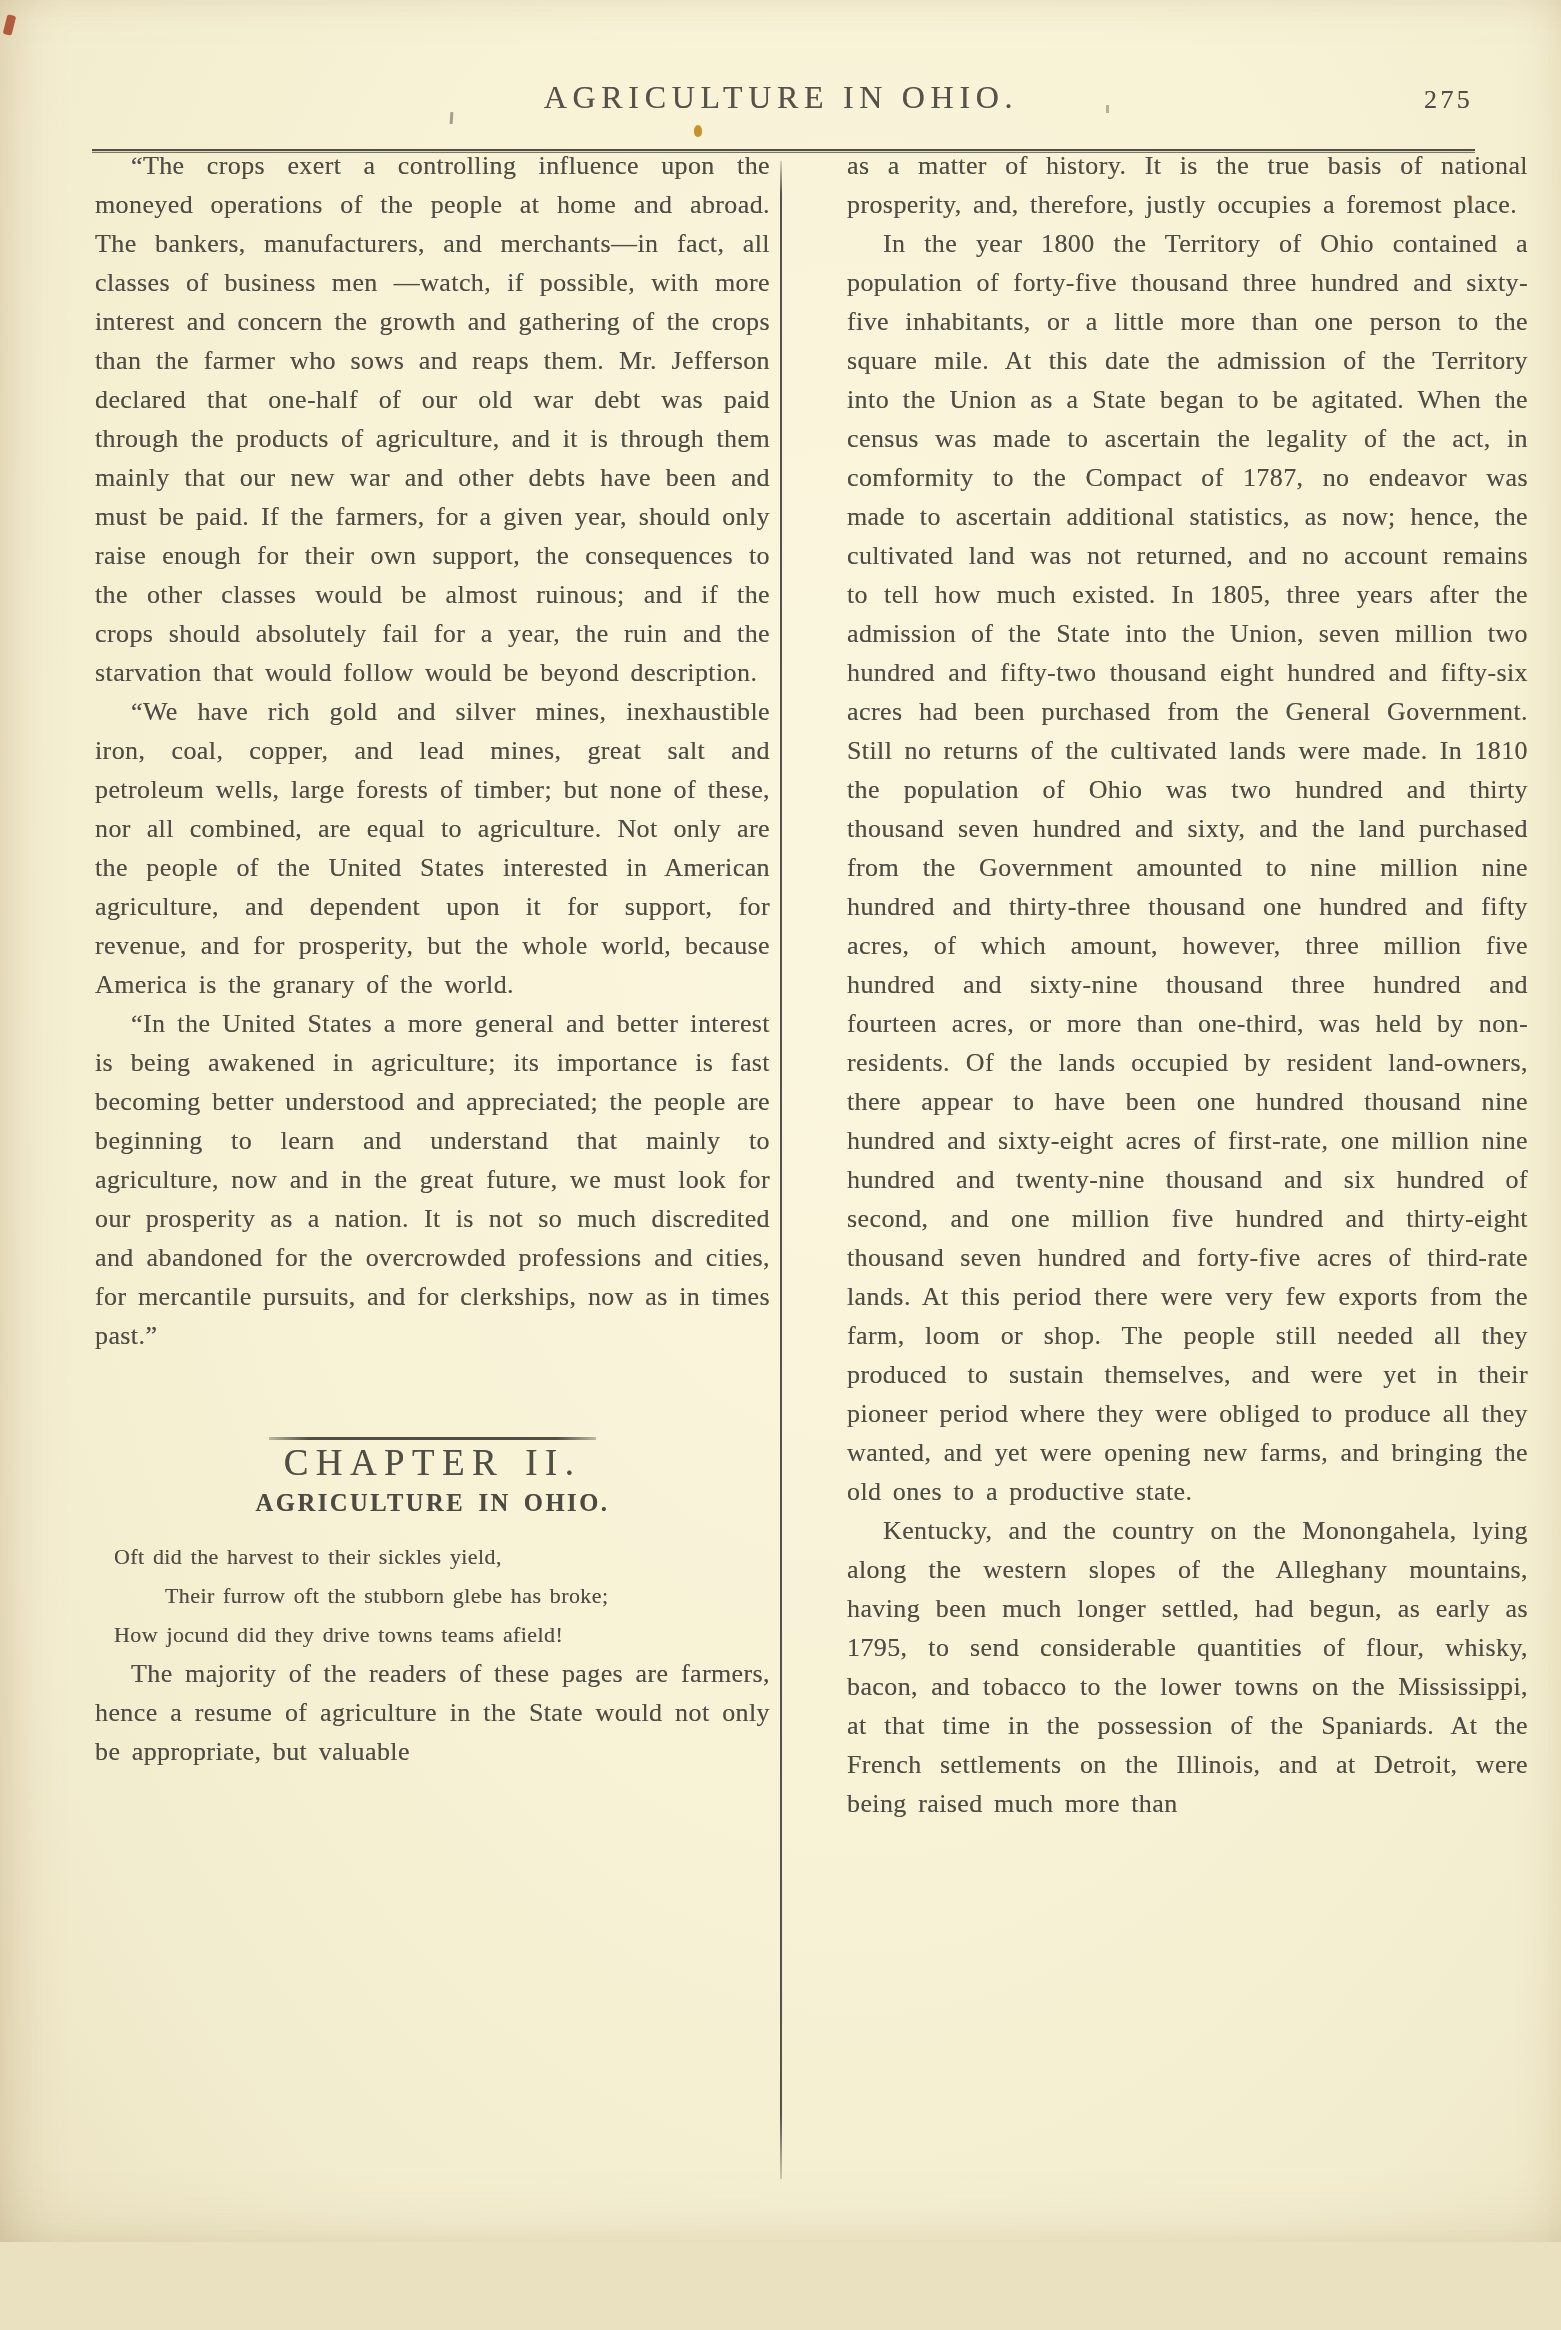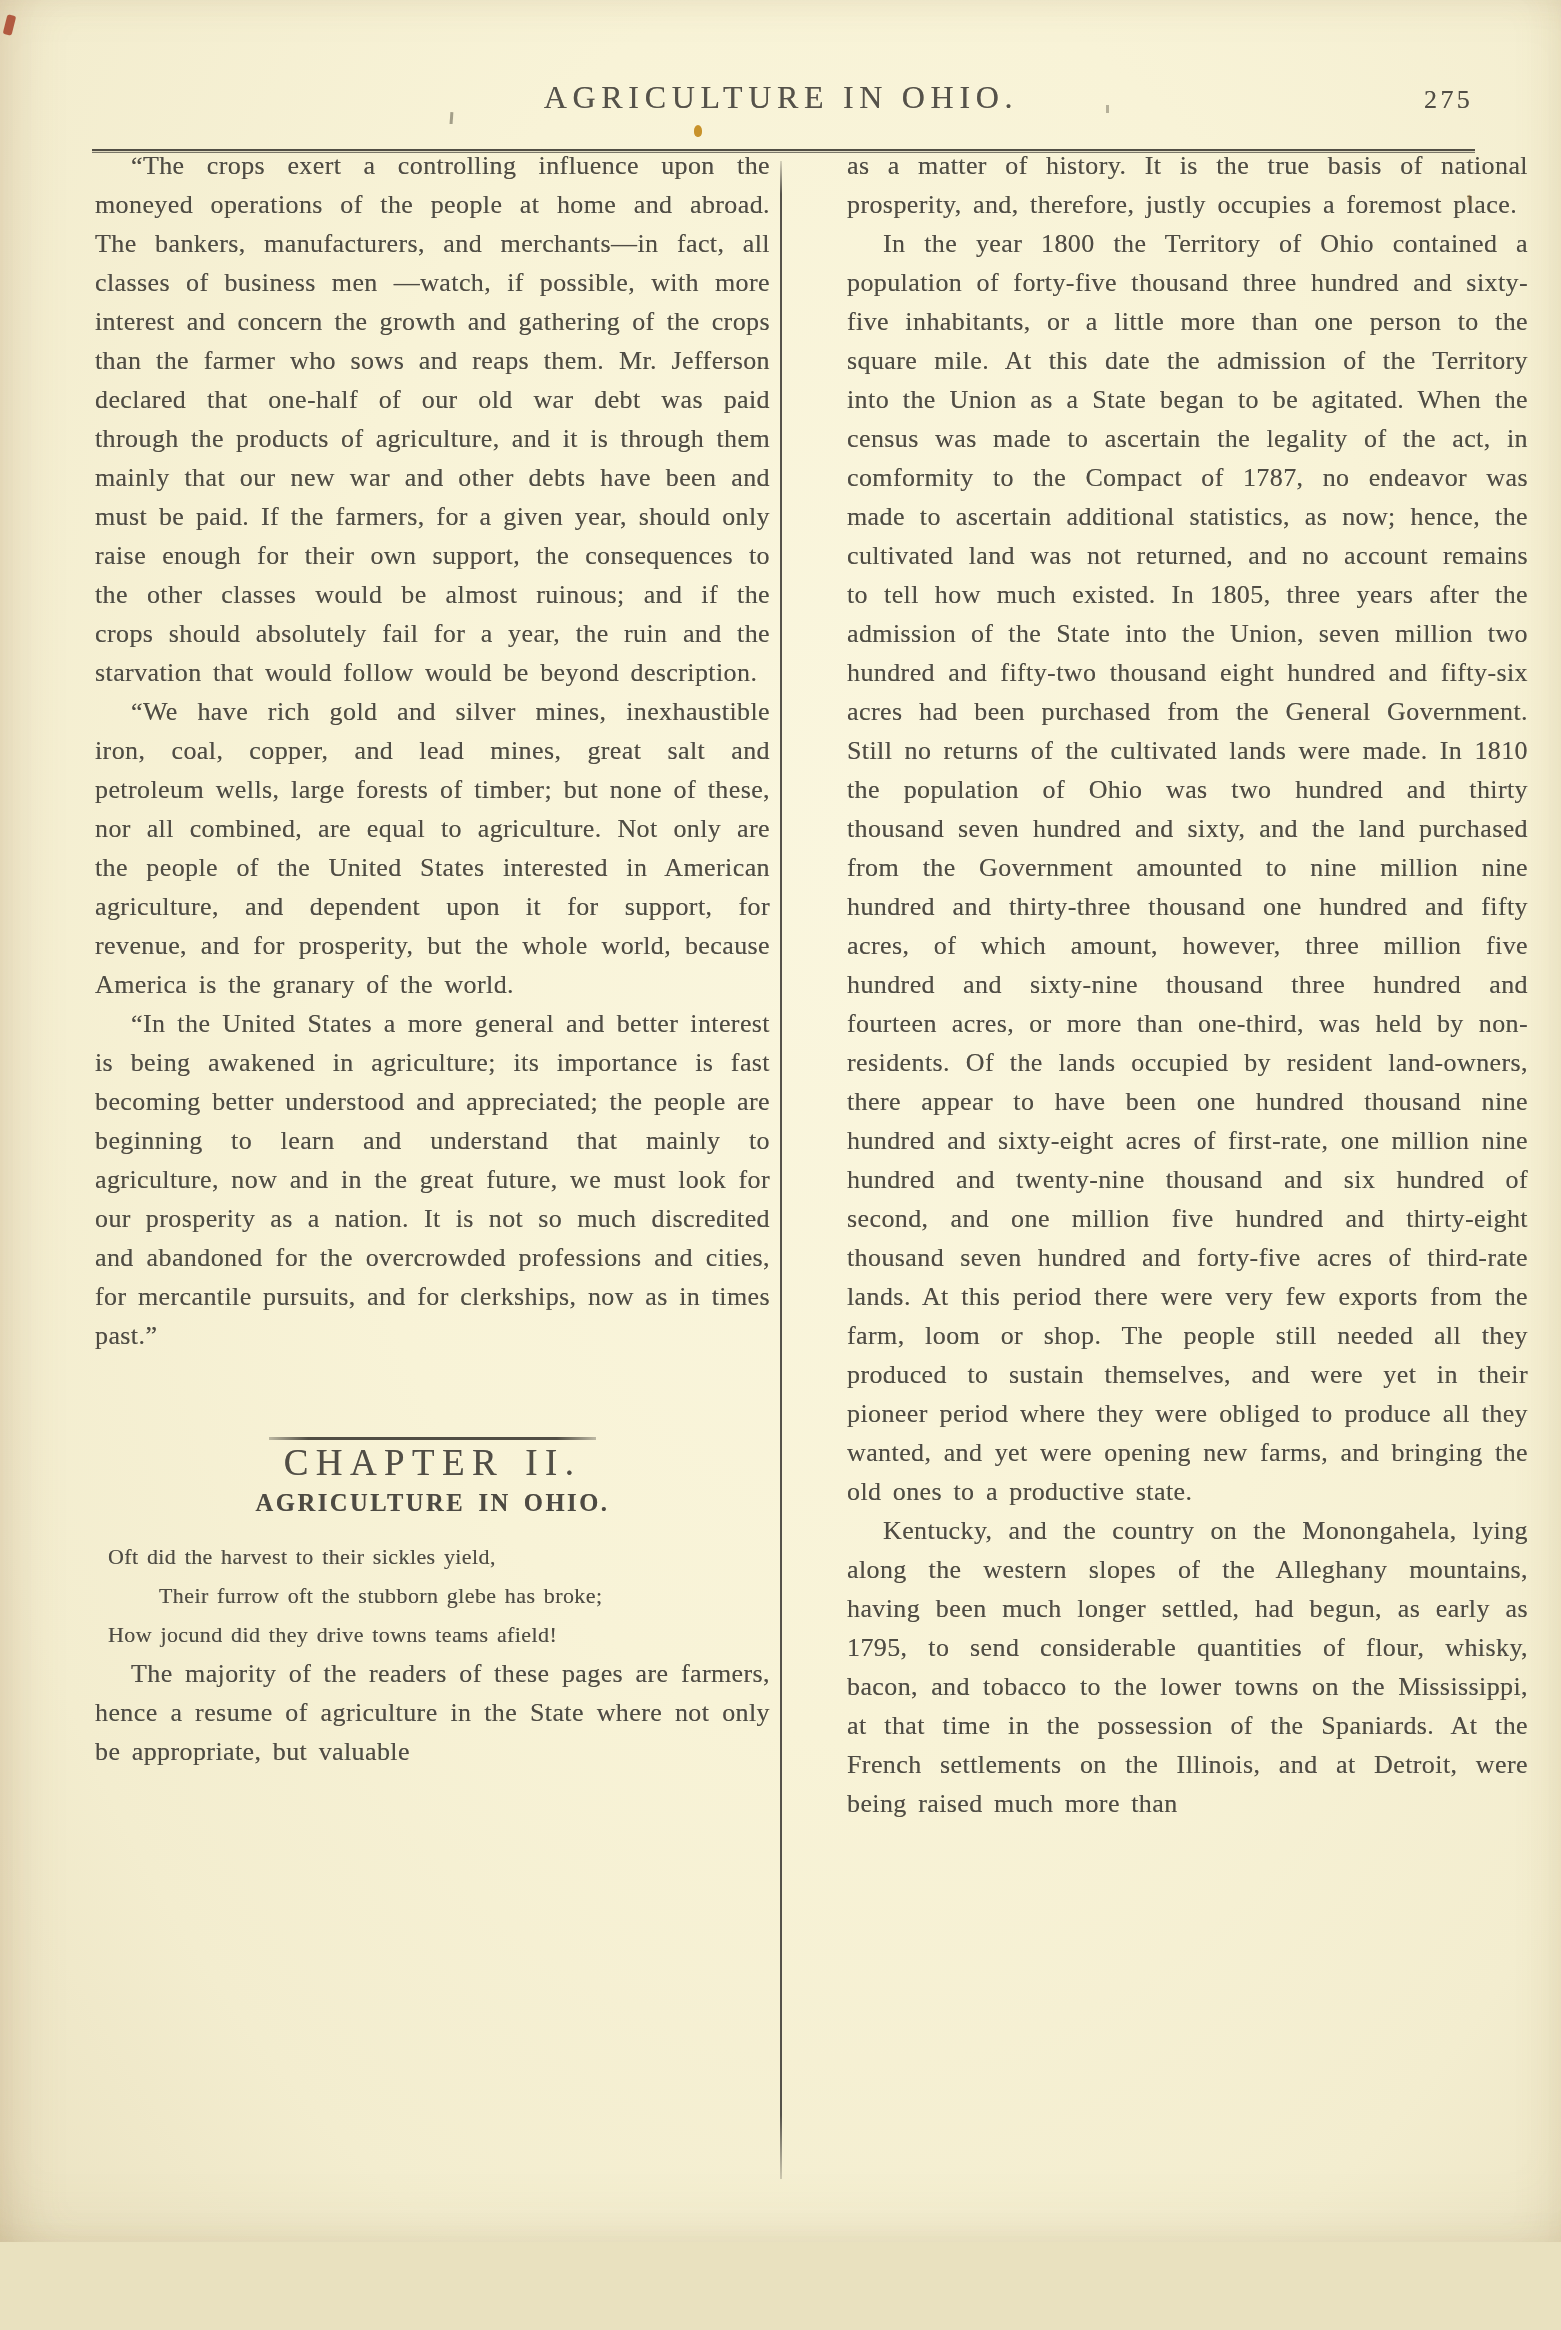--- a/index.html
+++ b/index.html
@@ -71,21 +71,21 @@
     margin-top:13px;
     text-align:center;text-indent:0;
     font-size:24.6px;line-height:33px;letter-spacing:2.5px;
     font-weight:bold;color:#4d4a42;white-space:nowrap;
   }
   .epigraph{
     margin:18px 0 0 13px;
     font-size:22px;line-height:39px;
     text-align:left;word-spacing:2.5px;
   }
-  .epigraph .line{white-space:nowrap;}
+  .epigraph .line{white-space:nowrap;margin-left:6px;}
   .epigraph .line.indented{padding-left:51px;}
   .intro-para{margin-top:9.8px;}
   
   .speck{position:absolute;}
   .speck-red{
     left:4.9px;top:14.8px;width:9px;height:19.7px;
     background:#a8442c;border-radius:2.5px;transform:rotate(14deg);opacity:.85;
   }
   .speck-orange{
     left:694px;top:125px;width:8.2px;height:11.5px;
@@ -116,21 +116,21 @@
 
     <p class="chapter-heading no-indent">CHAPTER II.</p>
     <p class="chapter-subheading no-indent">AGRICULTURE IN OHIO.</p>
 
     <div class="epigraph">
       <div class="line">Oft did the harvest to their sickles yield,</div>
       <div class="line indented">Their furrow oft the stubborn glebe has broke;</div>
       <div class="line">How jocund did they drive towns teams afield!</div>
     </div>
 
-    <p class="intro-para">The majority of the readers of these pages are farmers, hence a resume of agriculture in the State where not only be appropriate, but valuable</p>
+    <p class="intro-para">The majority of the readers of these pages are farmers, hence a resume of agriculture in the State would not only be appropriate, but valuable</p>
   </div>
 
   <div class="column col-right">
     <p class="no-indent">as a matter of history.  It is the true basis of national prosperity, and, therefore, justly occupies a foremost place.</p>
     <p>In the year 1800 the Territory of Ohio contained a population of forty-five thousand three hundred and sixty-five inhabitants, or a little more than one person to the square mile.  At this date the admission of the Territory into the Union as a State began to be agitated.  When the census was made to ascertain the legality of the act, in comformity to the Compact of 1787, no endeavor was made to ascertain additional statistics, as now; hence, the cultivated land was not returned, and no account remains to tell how much existed.  In 1805, three years after the admission of the State into the Union, seven million two hundred and fifty-two thousand eight hundred and fifty-six acres had been purchased from the General Government.  Still no returns of the cultivated lands were made.  In 1810 the population of Ohio was two hundred and thirty thousand seven hundred and sixty, and the land purchased from the Government amounted to nine million nine hundred and thirty-three thousand one hundred and fifty acres, of which amount, however, three million five hundred and sixty-nine thousand three hundred and fourteen acres, or more than one-third, was held by non-residents.  Of the lands occupied by resident land-owners, there appear to have been one hundred thousand nine hundred and sixty-eight acres of first-rate, one million nine hundred and twenty-nine thousand and six hundred of second, and one million five hundred and thirty-eight thousand seven hundred and forty-five acres of third-rate lands.  At this period there were very few exports from the farm, loom or shop.  The people still needed all they produced to sustain themselves, and were yet in their pioneer period where they were obliged to produce all they wanted, and yet were opening new farms, and bringing the old ones to a productive state.</p>
     <p>Kentucky, and the country on the Monongahela, lying along the western slopes of the Alleghany mountains, having been much longer settled, had begun, as early as 1795, to send considerable quantities of flour, whisky, bacon, and tobacco to the lower towns on the Mississippi, at that time in the possession of the Spaniards.  At the French settlements on the Illinois, and at Detroit, were being raised much more than</p>
   </div>
 
   <div class="speck speck-red"></div>
   <div class="speck speck-orange"></div>

